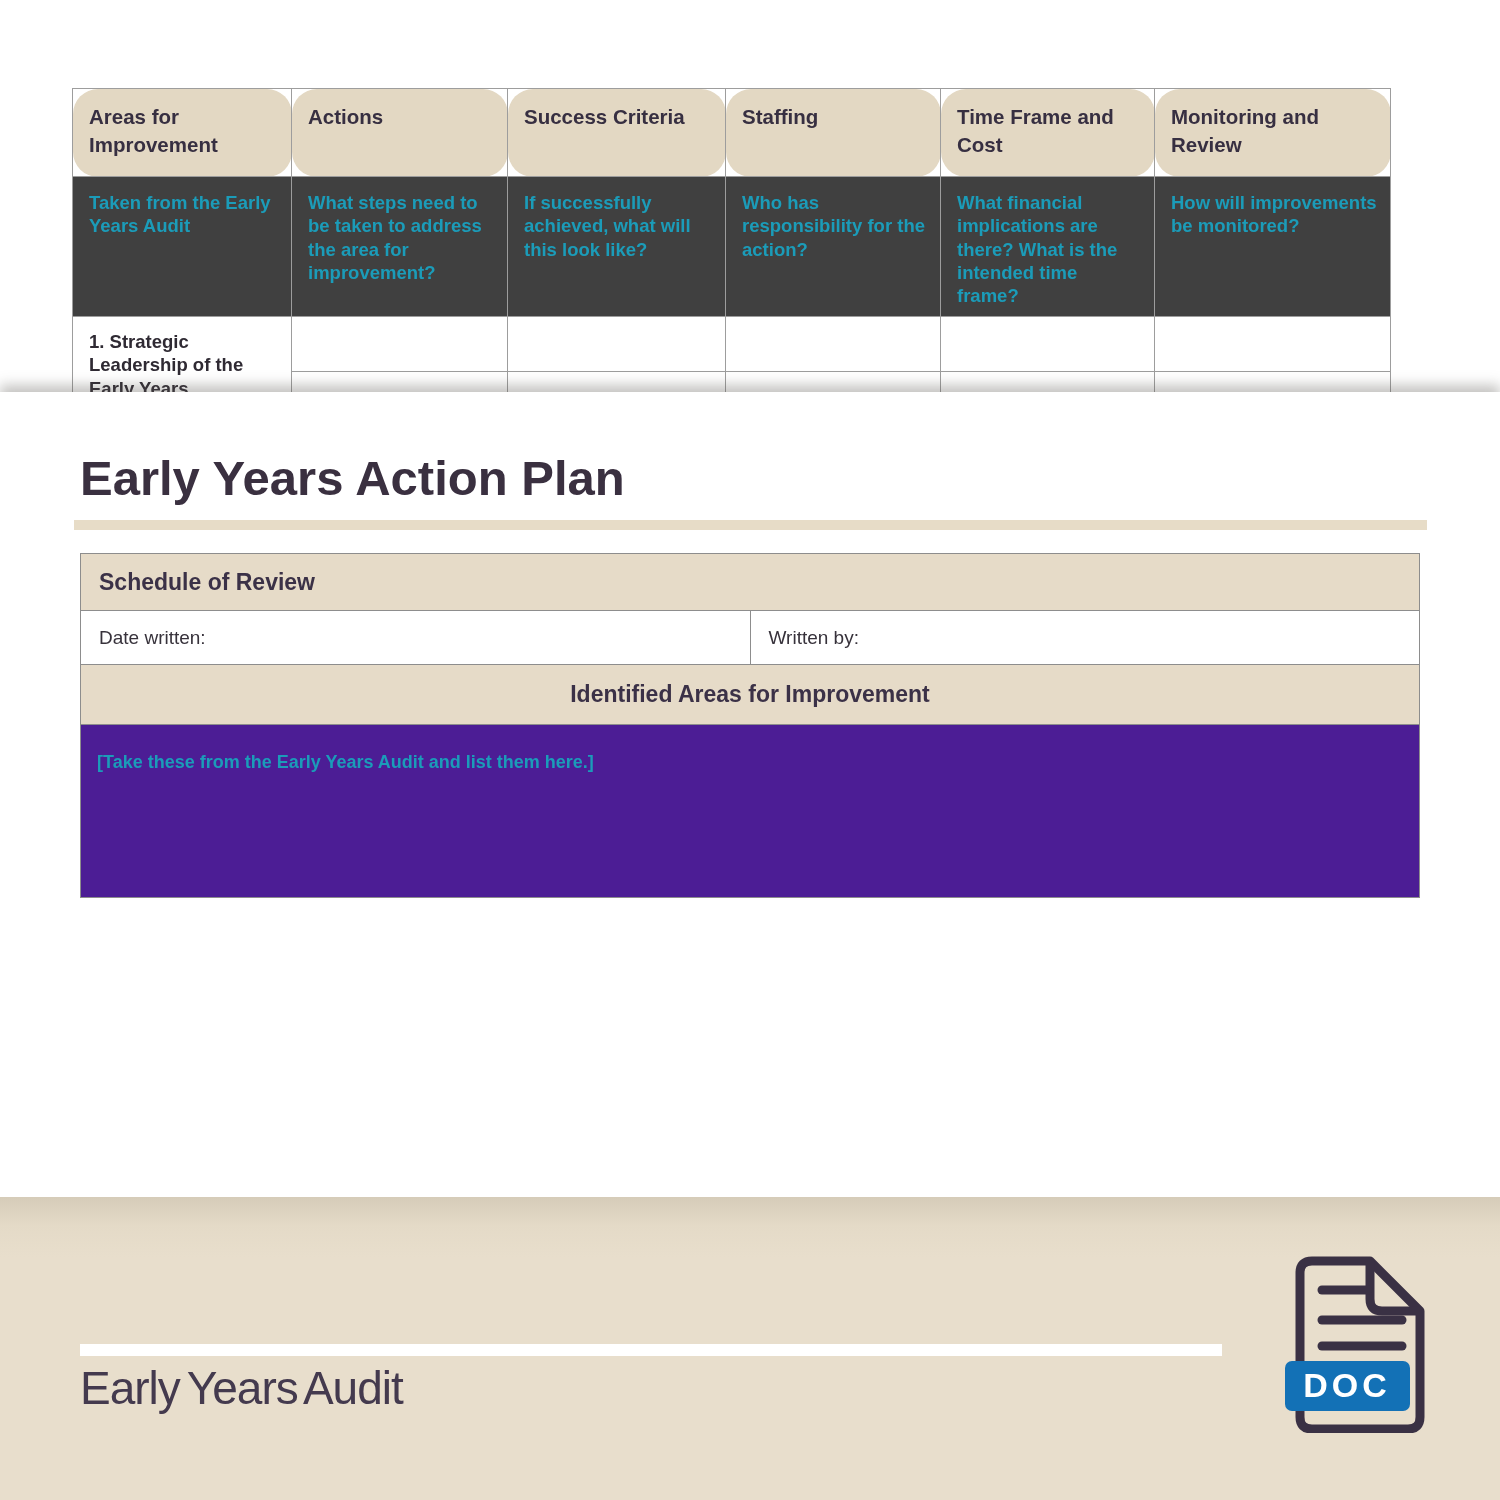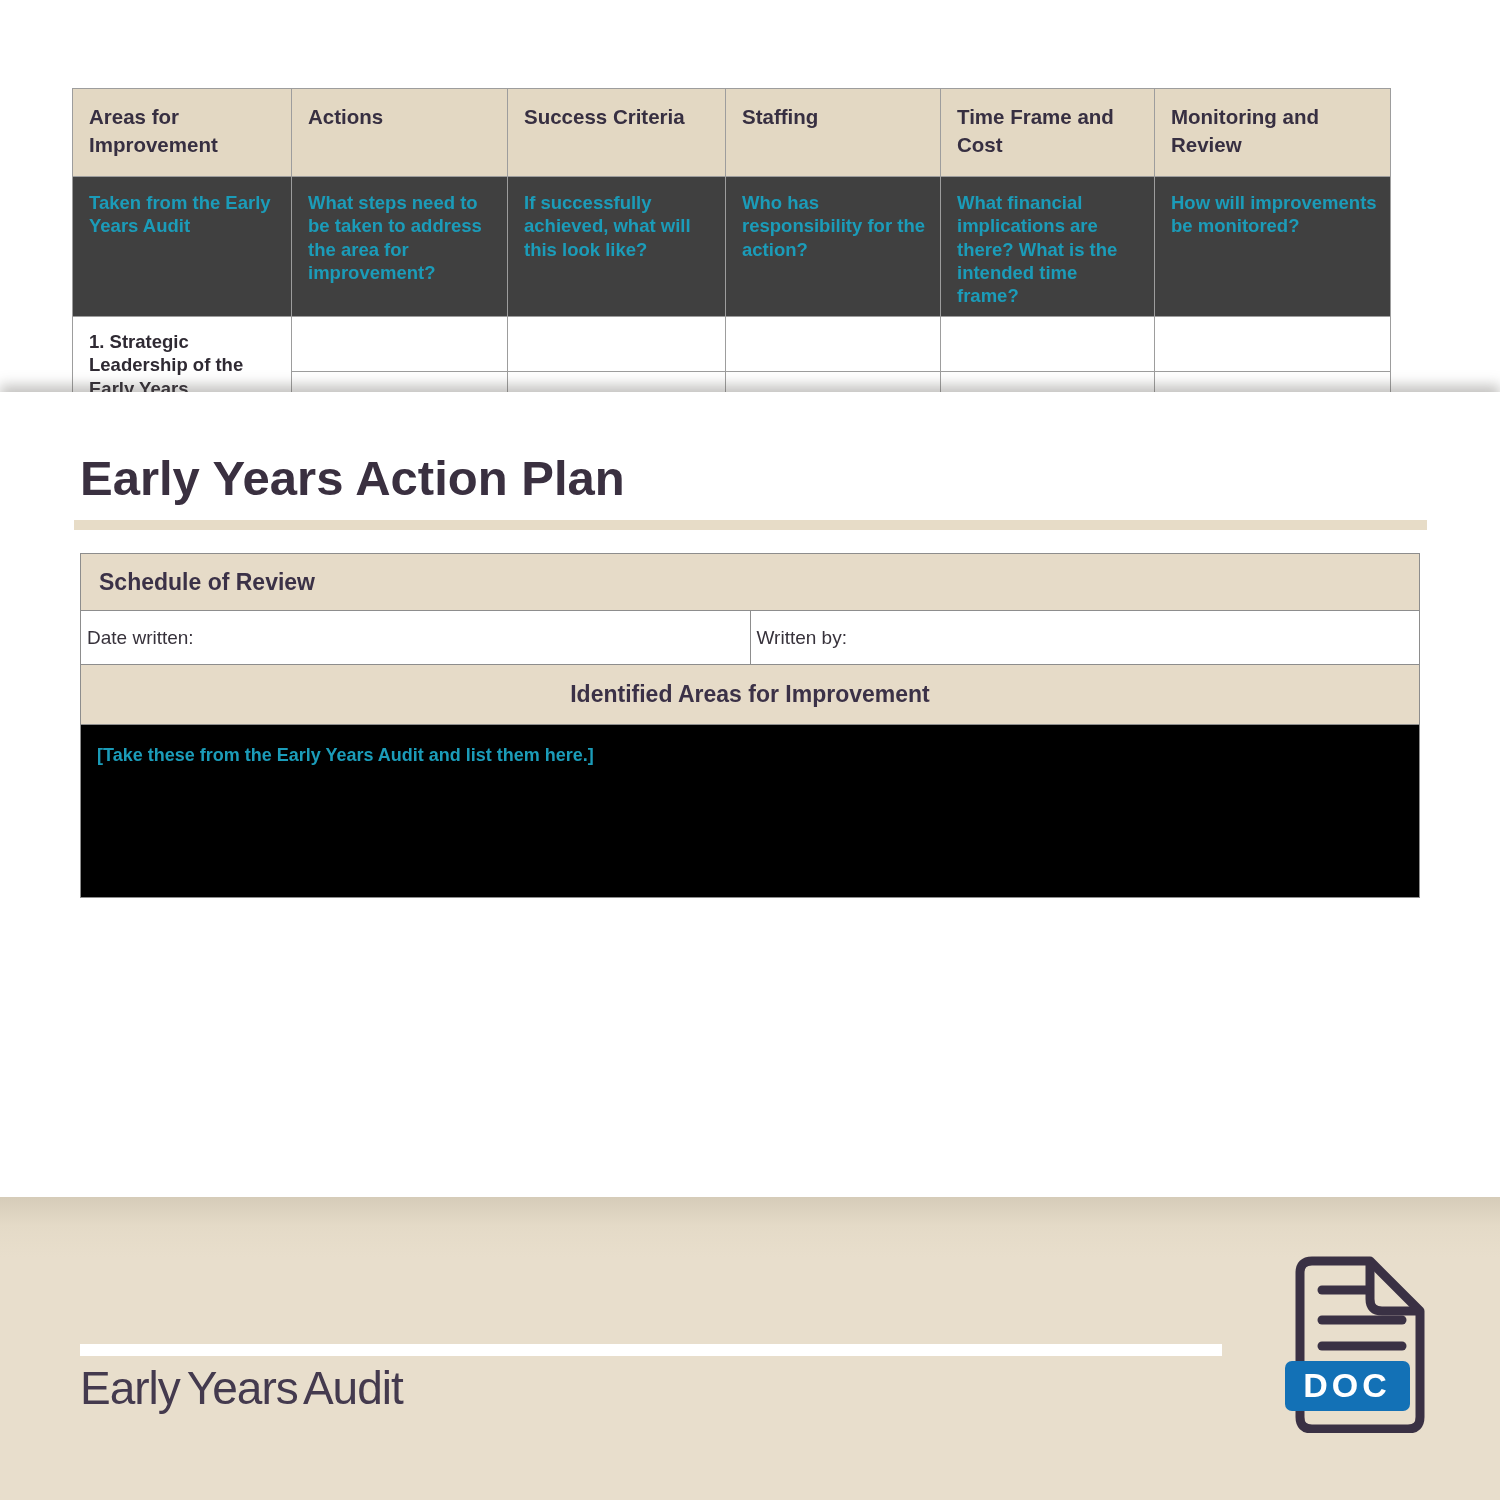--- a/index.html
+++ b/index.html
@@ -17,21 +17,21 @@
   table.audit {
     position:absolute; left:72px; top:88px; width:1318px;
     border-collapse:collapse; table-layout:fixed;
   }
   table.audit th, table.audit td {
     border:1px solid #9d9d9d; box-sizing:border-box;
   }
   .audit-header {
     height:88px; background:#e3d8c3; color:#372f41;
     font-size:20.5px; font-weight:bold; text-align:left; vertical-align:top;
-    padding:14px 20px 0 16px; line-height:1.38;
+    padding:14px 20px 0 16px; line-height:1.38;border-radius:25px;
   }
   .audit-hint {
     height:140px; background:#404040; color:#1b9cb9;
     font-size:18.5px; font-weight:bold; vertical-align:top;
     padding:14px 12px 0 16px; line-height:1.26;
   }
   .audit-row-label {
     background:#ffffff; color:#2f2a33;
     font-size:18.5px; font-weight:bold; vertical-align:top;
     padding:13px 12px 0 16px; line-height:1.26;
@@ -60,32 +60,32 @@
   table.schedule th, table.schedule td {
     border:1px solid #8d8d8d; box-sizing:border-box;
   }
   .sched-header {
     height:57px; background:#e6dbc8; color:#3b3147;
     font-size:23px; font-weight:bold; text-align:left;
     vertical-align:middle; padding:0 18px;
   }
   .sched-cell {
     background:#ffffff; color:#37323b; font-size:19px; font-weight:normal;
-    vertical-align:middle; padding:0 6px;
+    vertical-align:middle; padding:0 18px;
   }
   .sched-row-1 .sched-cell { height:54px; }
   .sched-row-2 .sched-cell { height:51px; }
   .improve-header {
     height:60px; background:#e6dbc8; color:#3b3147;
     font-size:23px; font-weight:bold; text-align:center;
     vertical-align:middle; padding:0 18px;
   }
   .improve-body {
-    height:173px; background:#000000; vertical-align:top;
-    padding:20px 18px 0 16px; color:#1b9cb9; font-size:18px; font-weight:bold;
+    height:173px; background:#4c1d95; vertical-align:top;
+    padding:27px 18px 0 16px; color:#1b9cb9; font-size:18px; font-weight:bold;
   }
 
   
   .footer {
     position:absolute; left:0; top:1197px; width:1500px; height:303px;
     background:linear-gradient(180deg, #d6ccb9 0px, #e4dac7 28px, #e8decc 60px, #e8decc 100%);
     z-index:3;
   }
   .footer-title {
     position:absolute; left:80px; top:58px; margin:0;

